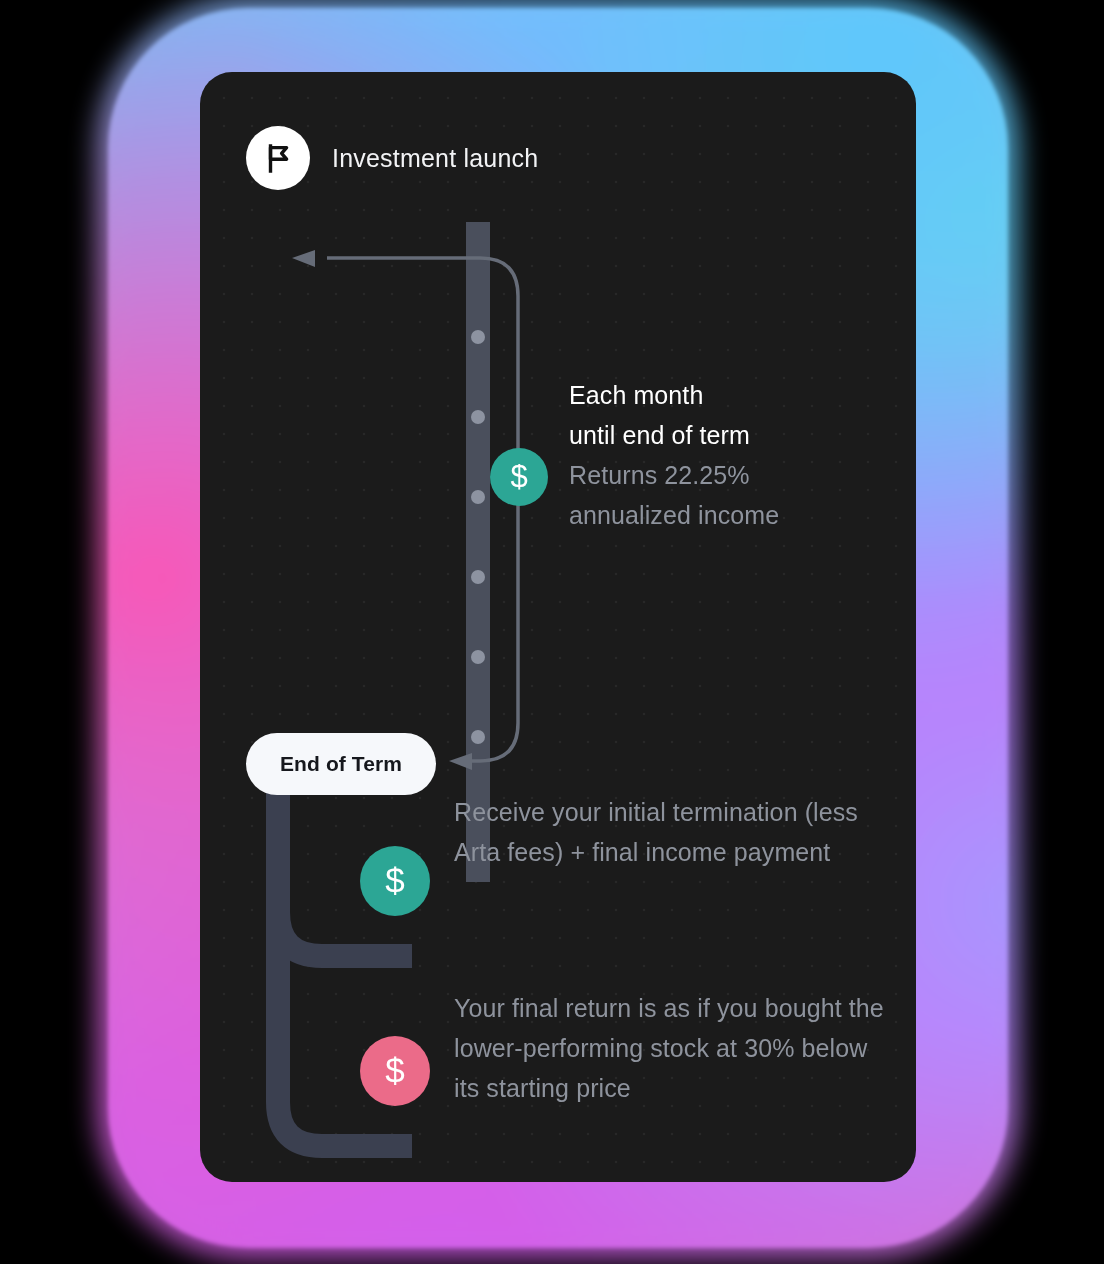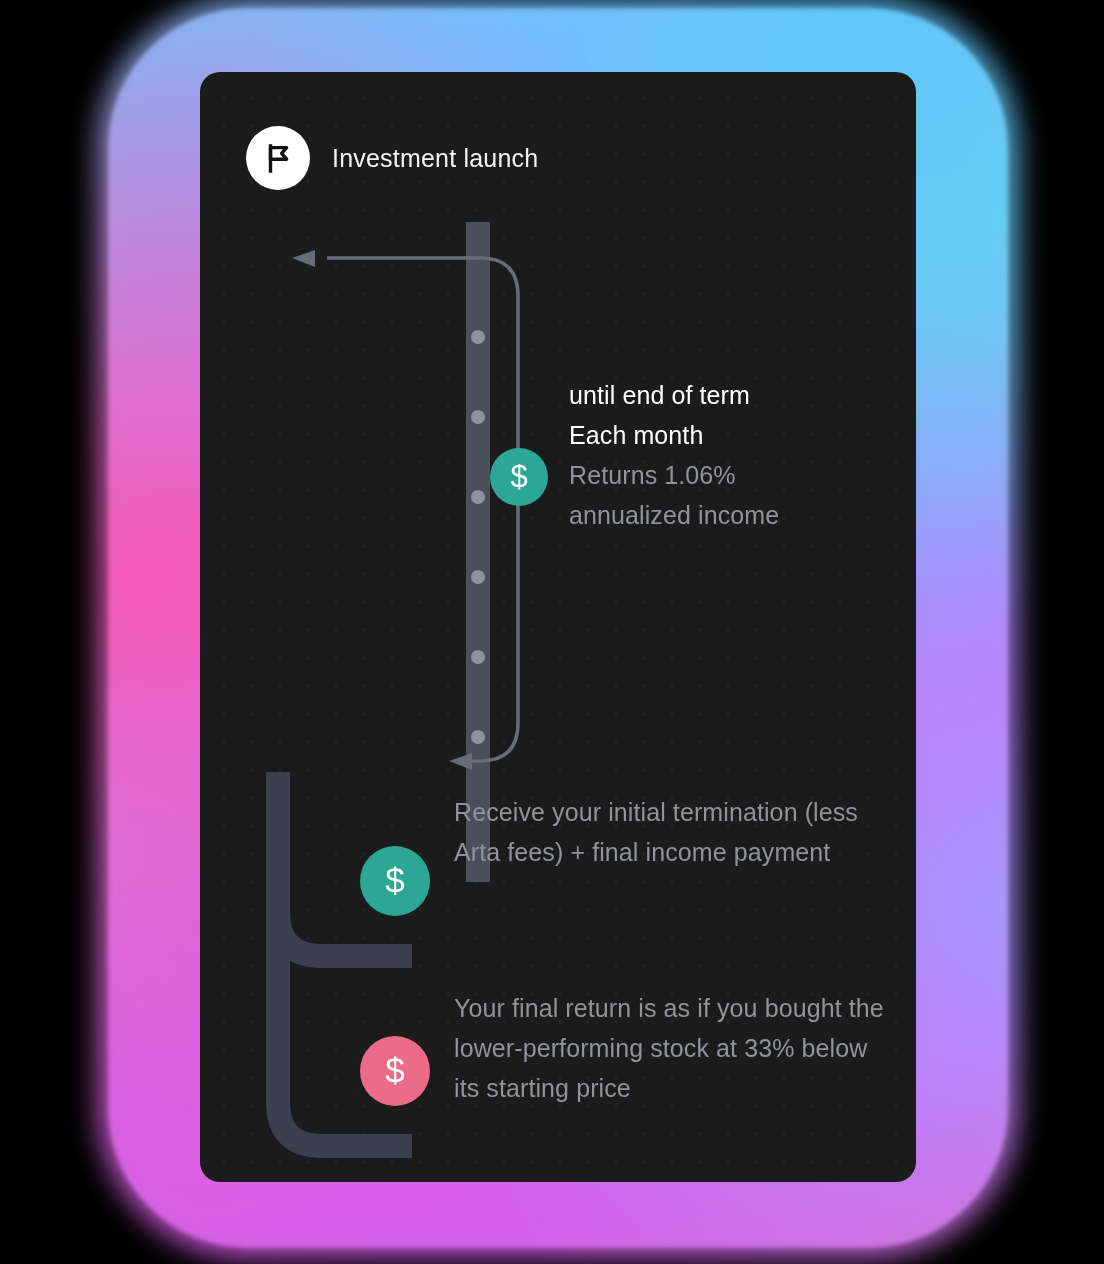--- a/index.html
+++ b/index.html
@@ -44,21 +44,21 @@
     z-index: -1;
   }
 
   
   #card {
     position: absolute;
     left: 200px;
     top: 72px;
     width: 716px;
     height: 1110px;
-    border-radius: 20px;
+    border-radius: 32px;
     background-color: #1b1b1b;
     background-image:
       radial-gradient(circle, rgba(255,255,255,.055) 1.4px, transparent 1.6px);
     background-size: 28px 28px;
     background-position: 10px 12px;
     overflow: hidden;
   }
 
   
   #header {
@@ -204,34 +204,35 @@
         <path d="M9.5 6.6 L25.6 6.6 L20.6 12.4 L25.6 18.2 L9.5 18.2 Z" fill="none" stroke="#111" stroke-width="3.4" stroke-linejoin="round"></path>
       </svg>
     </div>
     <div id="header-title">Investment launch</div>
   </div>
 
   <div class="money-node" id="node-monthly">
     <span>$</span>
   </div>
   <div class="block" id="block-monthly">
+    <div class="head">Each month</div>
     <div class="head">until end of term</div>
-    <div class="head">Each month</div>
-    <div class="sub">Returns 1.06%</div>
+    <div class="sub">Returns 22.25%</div>
     <div class="sub">annualized income</div>
   </div>
 
+  <div id="end-of-term">End of Term</div>
 
   <div class="money-node" id="node-upside">
     <span>$</span>
   </div>
   <div class="block" id="block-upside">
     <div class="sub">Receive your initial termination (less Arta fees) + final income payment</div>
   </div>
 
   <div class="money-node" id="node-downside">
     <span>$</span>
   </div>
   <div class="block" id="block-downside">
-    <div class="sub">Your final return is as if you bought the lower-performing stock at 33% below its starting price</div>
+    <div class="sub">Your final return is as if you bought the lower-performing stock at 30% below its starting price</div>
   </div>
 
 </div>
 
 </body></html>

